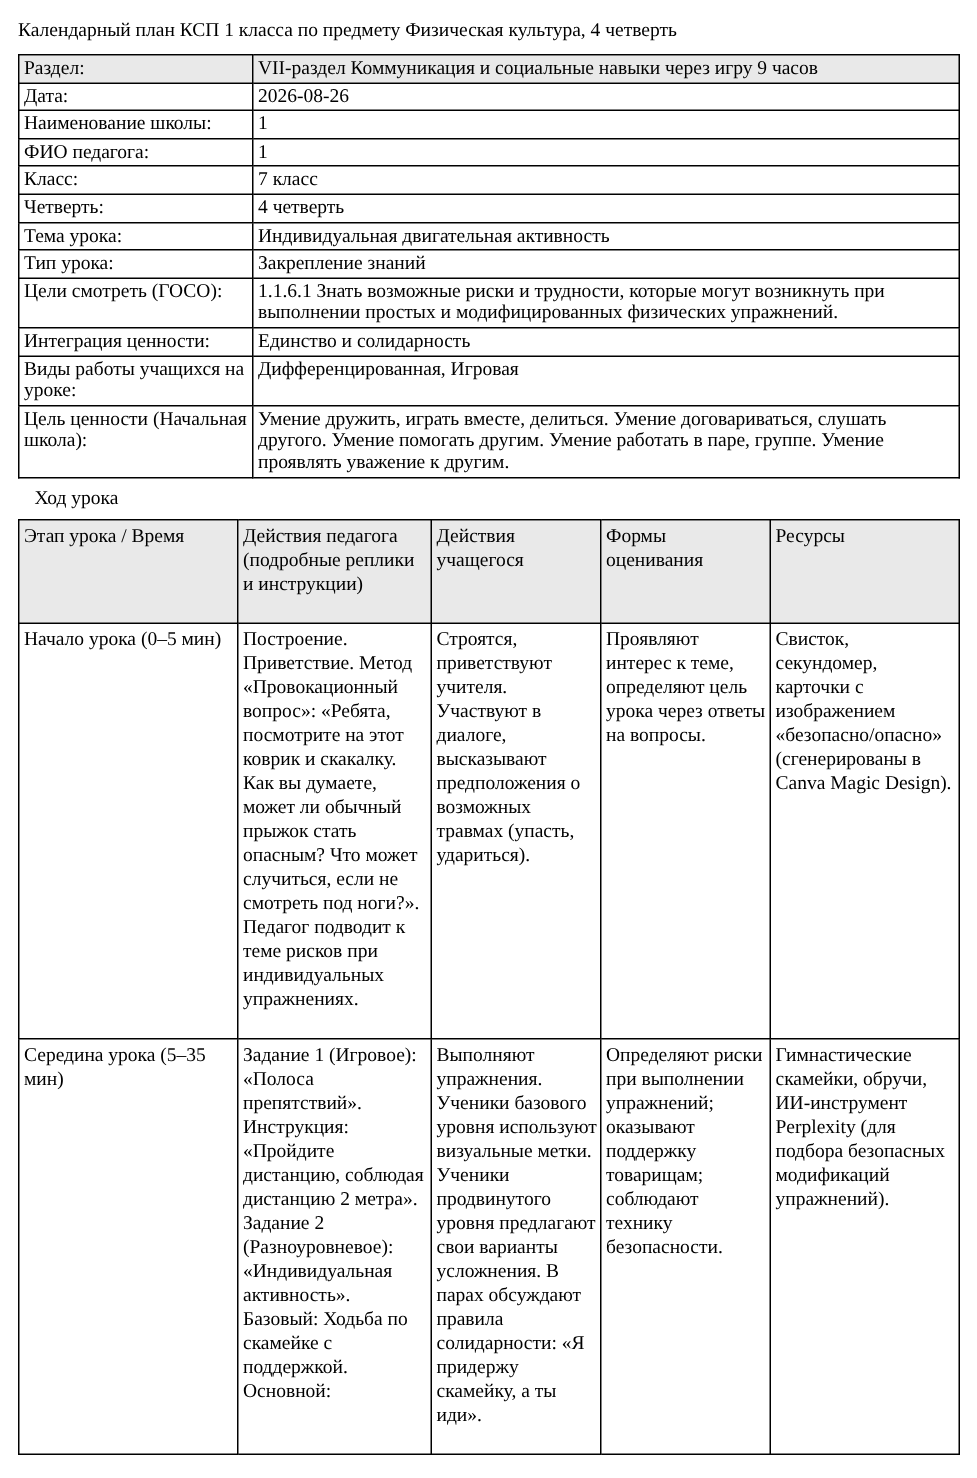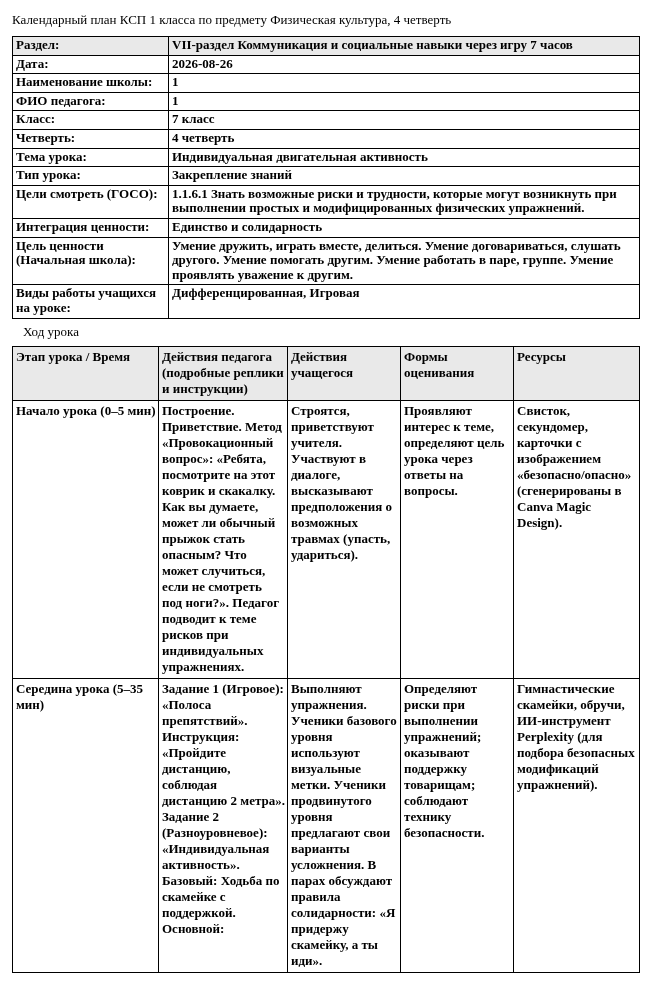--- a/index.html
+++ b/index.html
@@ -27,34 +27,34 @@
   }
   table {
     border-collapse: collapse;
     table-layout: fixed;
     width: 627px;
   }
   td, th {
     border: 1px solid #000000;
     vertical-align: top;
     text-align: left;
-    font-weight: bold;
+    font-weight: normal;
     font-size: 13px;
     overflow: hidden;
     word-wrap: break-word;
   }
   
   .info-table td {
     line-height: 14.6px;
     padding: 1px 3px 2px 3px;
   }
   
   .lesson-table td, .lesson-table th {
     line-height: 16px;
-    padding: 2px 2px 3px 3px;
+    padding: 2px 2px 18px 3px;
   }
   .section-heading {
     font-size: 13px;
     line-height: 15px;
     margin: 5px 0 7px 11px;
     font-weight: normal;
   }
   .hdr-row {  }
 </style>
 </head>
@@ -65,21 +65,21 @@
   <p class="doc-title">Календарный план КСП 1 класса по предмету Физическая культура, 4 четверть</p>
 
   <table class="info-table">
     <colgroup>
       <col style="width:156px">
       <col style="width:471px">
     </colgroup>
     <tbody id="info-body">
         <tr class="hdr-row" style="background: rgb(233, 233, 233);">
           <td>Раздел:</td>
-          <td>VII-раздел Коммуникация и социальные навыки через игру 7 часов</td>
+          <td>VII-раздел Коммуникация и социальные навыки через игру 9 часов</td>
         </tr>
         <tr>
           <td>Дата:</td>
           <td>2026-08-26</td>
         </tr>
         <tr>
           <td>Наименование школы:</td>
           <td>1</td>
         </tr>
         <tr>
@@ -104,26 +104,26 @@
         </tr>
         <tr>
           <td>Цели смотреть (ГОСО):</td>
           <td>1.1.6.1 Знать возможные риски и трудности, которые могут возникнуть при выполнении простых и модифицированных физических упражнений.</td>
         </tr>
         <tr>
           <td>Интеграция ценности:</td>
           <td>Единство и солидарность</td>
         </tr>
         <tr>
+          <td>Виды работы учащихся на уроке:</td>
+          <td>Дифференцированная, Игровая</td>
+        </tr>
+        <tr>
           <td>Цель ценности (Начальная школа):</td>
           <td>Умение дружить, играть вместе, делиться. Умение договариваться, слушать другого. Умение помогать другим. Умение работать в паре, группе. Умение проявлять уважение к другим.</td>
-        </tr>
-        <tr>
-          <td>Виды работы учащихся на уроке:</td>
-          <td>Дифференцированная, Игровая</td>
         </tr>
       </tbody>
   </table>
 
   <p class="section-heading">Ход урока</p>
 
   <table class="lesson-table">
     <colgroup>
       <col style="width:146px">
       <col style="width:129px">

